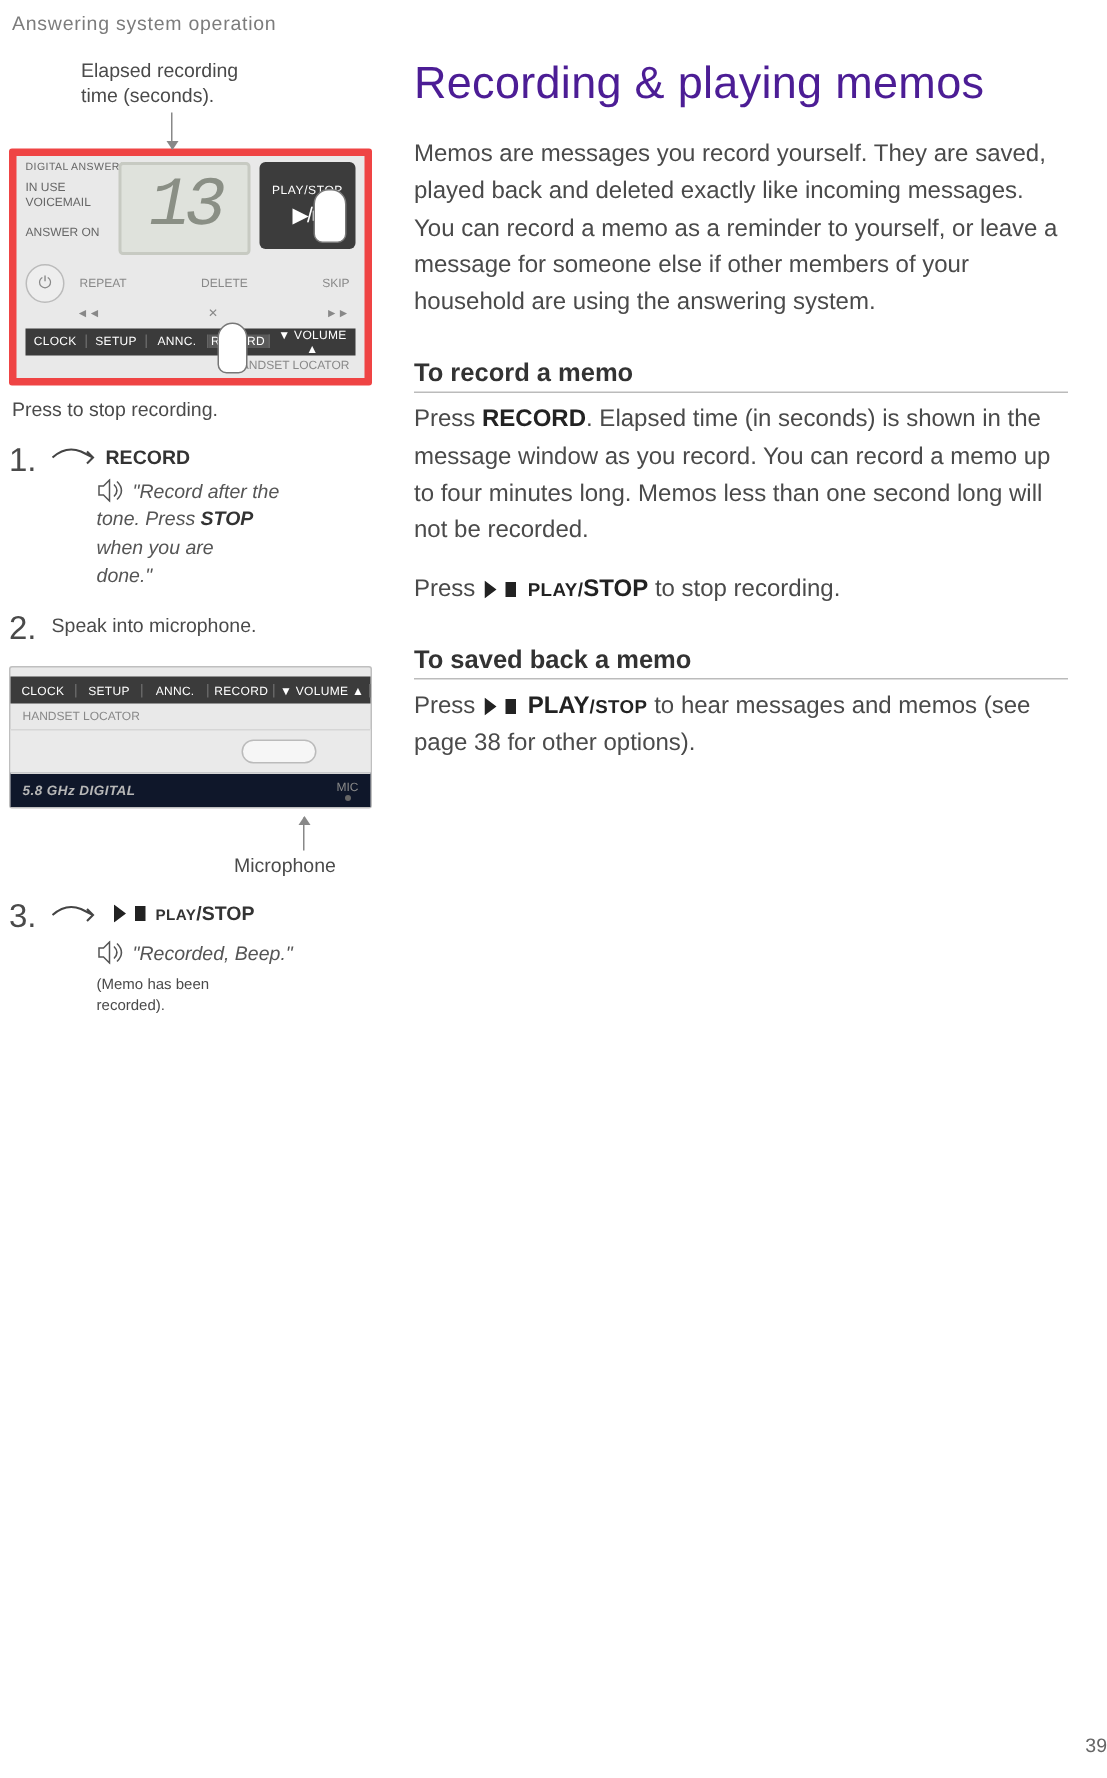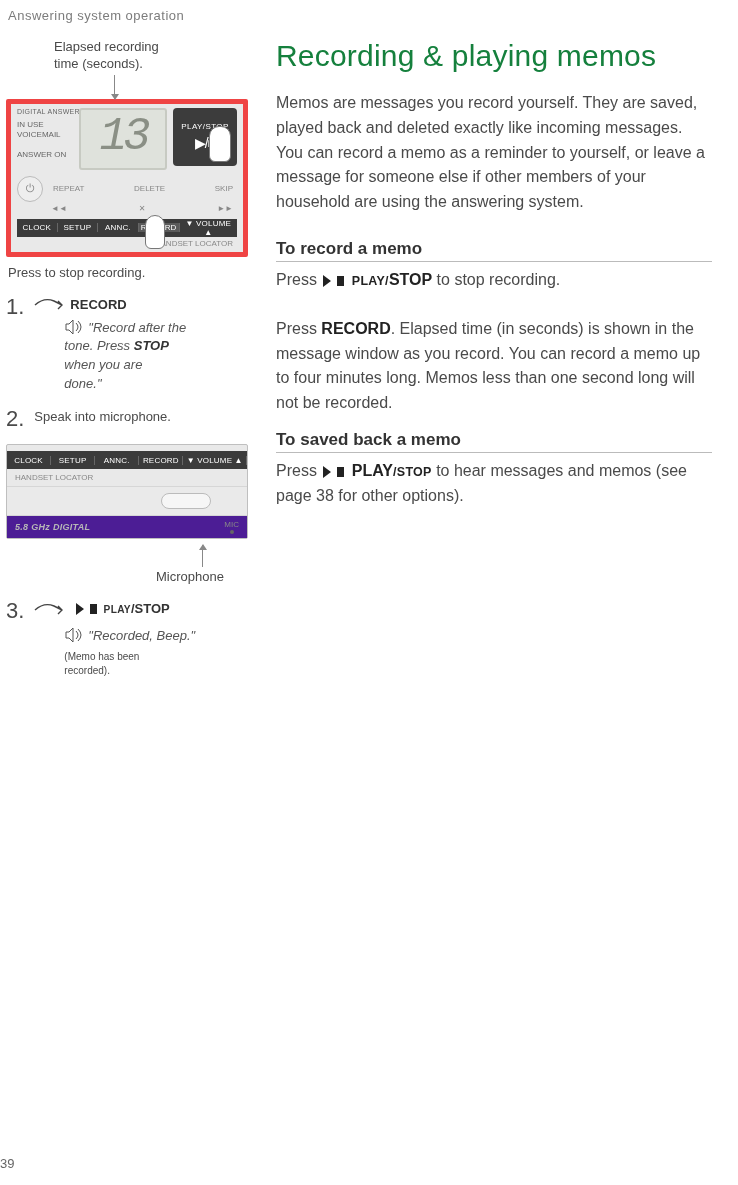--- a/index.html
+++ b/index.html
@@ -116,44 +116,44 @@
   .device2{
     border:1px solid #bfbfbf;background:var(--panel);border-radius:2px;
     width:242px;box-sizing:border-box;padding:0;margin:4px 0 6px 0;
     font-size:9px;color:#555;
   }
   .device2 .dev-bar span{border-right:1px solid #666;}
   .device2 .dev-bottom{display:flex;justify-content:space-between;align-items:center;padding:4px 8px;}
   .mic-dot-wrap{font-size:8px;color:#888;display:flex;flex-direction:column;align-items:center;gap:1px;}
   .mic-dot{width:4px;height:4px;border-radius:50%;background:#666;}
   .digital-label{font-size:9px;color:#b7b7b7;font-style:italic;font-weight:700;letter-spacing:.3px;}
-  .label-bar2{background:#4c1d95;border-top:1px solid #d6d6d6;}
+  .label-bar2{background:#0f172a;border-top:1px solid #d6d6d6;}
   .up-pointer{
     width:0;height:22px;border-left:1px solid #888;margin:0 auto 0 196px;position:relative;
   }
   .up-pointer::before{
     content:"";position:absolute;top:-1px;left:-4px;width:0;height:0;
     border-left:4px solid transparent;border-right:4px solid transparent;border-bottom:6px solid #888;
   }
   .mic-label{font-size:13px;color:var(--text);margin:2px 0 16px 150px;}
   
   .right{}
   h1.title{
-    font-weight:300;font-size:30px;color:#15803d;margin:0 0 18px 0;letter-spacing:.2px;
+    font-weight:300;font-size:30px;color:#4c1d95;margin:0 0 18px 0;letter-spacing:.2px;
   }
   .body-p{font-size:16px;color:var(--text);line-height:1.55;margin:0 0 24px 0;}
   h2.sub{
     font-weight:700;font-size:17px;color:#333;margin:0 0 6px 0;
     border-bottom:1px solid #bbb;padding-bottom:2px;
   }
   .ps-inline{display:inline-block;vertical-align:-2px;margin:0 2px;}
   .ps-inline svg{display:block;}
   .small-caps{font-size:.78em;letter-spacing:.3px;}
   .footer-num{
-    position:absolute;bottom:14px;left:0;right:0;text-align:left;
+    position:absolute;bottom:14px;left:0;right:0;text-align:right;
     font-size:13px;color:#666;
   }
 </style>
 </head>
 <body>
 <div class="page">
 
 <div class="running-head">Answering system operation</div>
 
 <div class="columns">
@@ -295,31 +295,31 @@
         </div>
       </li>
     </ol>
   </div>
 
   <div class="right">
     <h1 class="title">Recording &amp; playing memos</h1>
     <p class="body-p">Memos are messages you record yourself. They are saved, played back and deleted exactly like incoming messages. You can record a memo as a reminder to yourself, or leave a message for someone else if other members of your household are using the answering system.</p>
 
     <h2 class="sub">To record a memo</h2>
+    <p class="body-p" style="margin-bottom:14px;">
+      <span>Press </span><span class="bold" style="color:#222;font-weight:700;">RECORD</span><span>. Elapsed time (in seconds) is shown in the message window as you record. You can record a memo up to four minutes long. Memos less than one second long will not be recorded.</span>
+    </p>
     <p class="body-p">
       <span>Press </span>
       <span class="ps-inline">
         <svg width="22" height="12" viewBox="0 0 22 12">
               <path d="M0 0l8 6-8 6zM10 0l2 12M14 1h7v10h-7z" fill="#222"></path>
             </svg>
       </span>
       <span style="font-weight:700;color:#222;"><span class="small-caps">PLAY/</span><span>STOP</span></span><span> to stop recording.</span>
-    </p>
-    <p class="body-p" style="margin-bottom:14px;">
-      <span>Press </span><span class="bold" style="color:#222;font-weight:700;">RECORD</span><span>. Elapsed time (in seconds) is shown in the message window as you record. You can record a memo up to four minutes long. Memos less than one second long will not be recorded.</span>
     </p>
 
     <h2 class="sub">To saved back a memo</h2>
     <p class="body-p">
       <span>Press </span>
       <span class="ps-inline">
         <svg width="22" height="12" viewBox="0 0 22 12">
               <path d="M0 0l8 6-8 6zM10 0l2 12M14 1h7v10h-7z" fill="#222"></path>
             </svg>
       </span>

